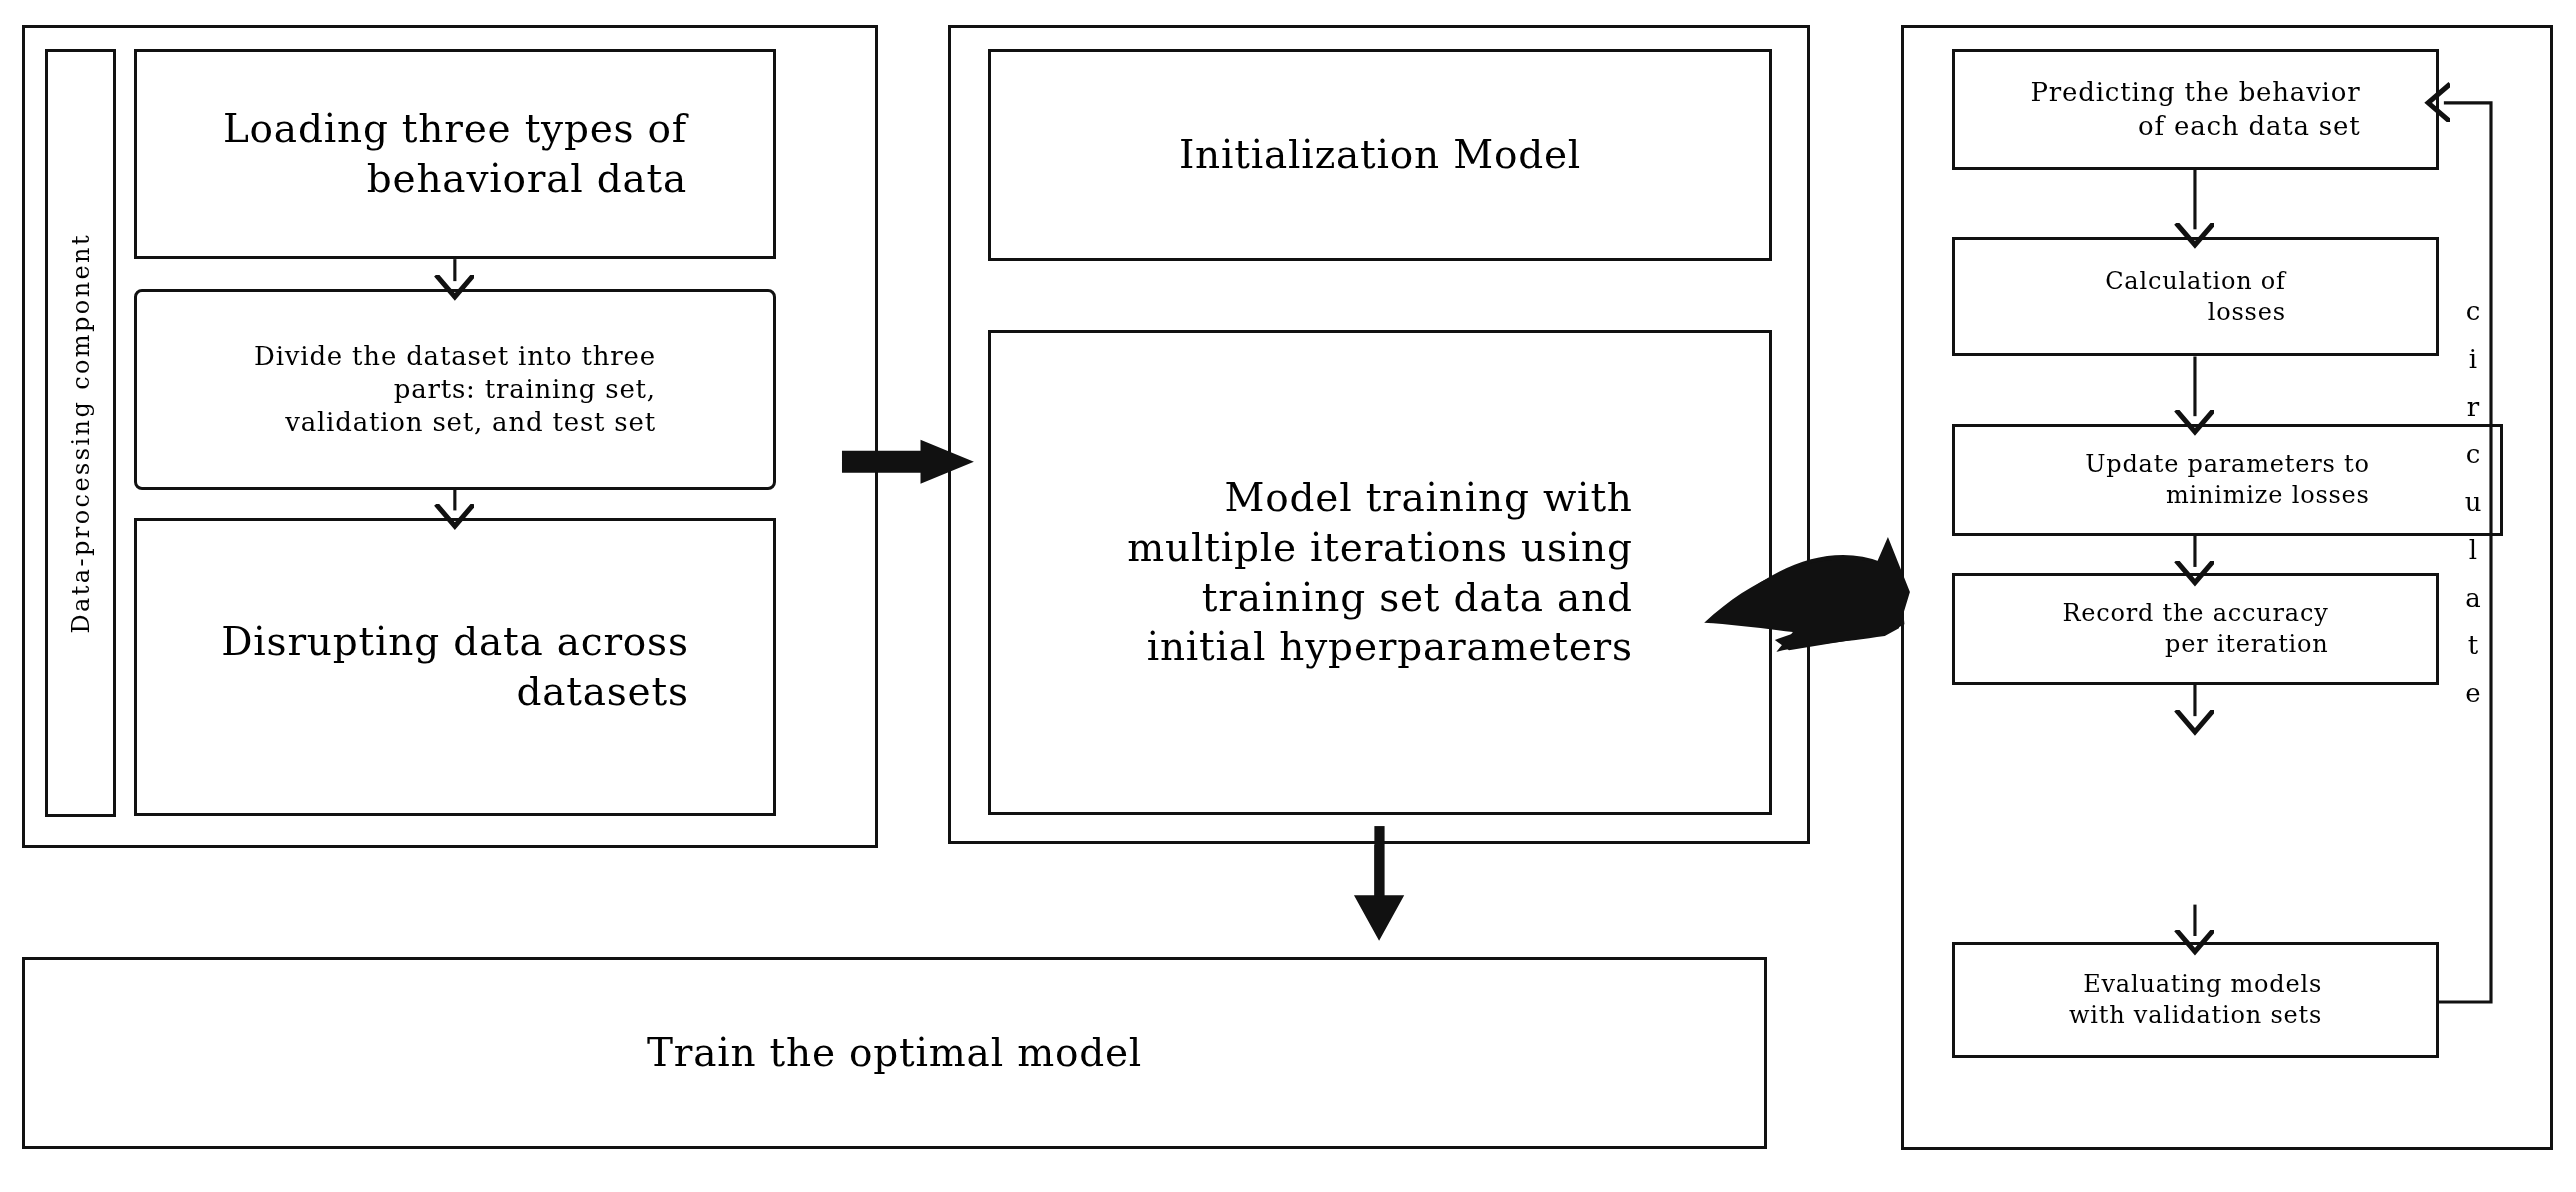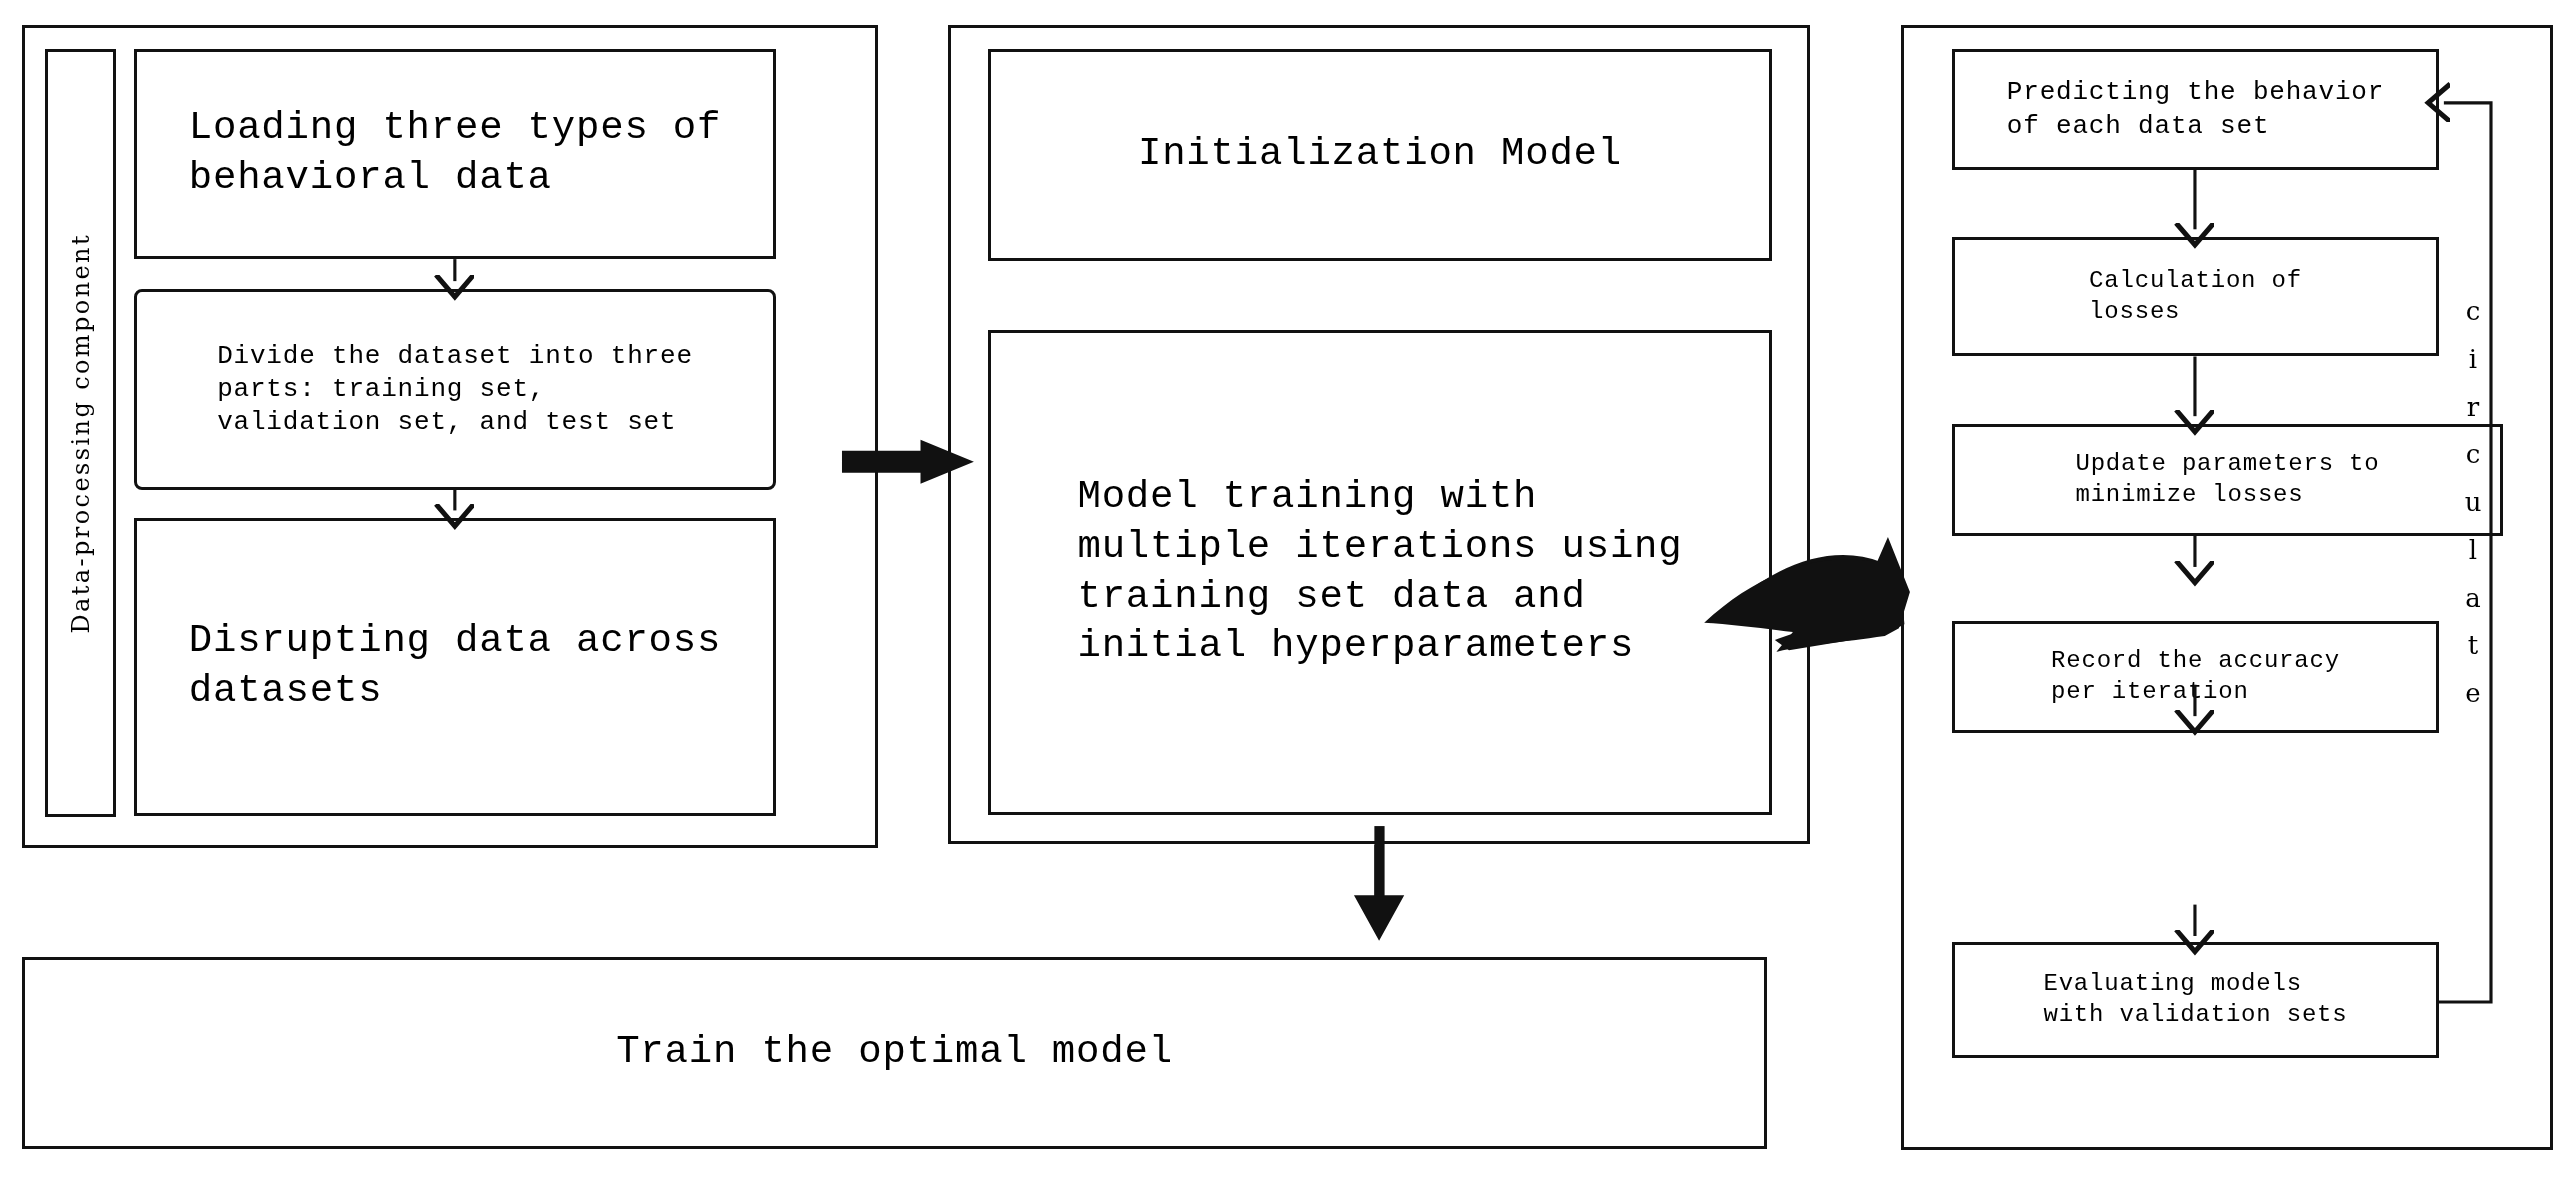--- a/index.html
+++ b/index.html
@@ -25,25 +25,24 @@
     background: #ffffff;
   }
   .node {
     position: absolute;
     border: 3.1px solid #111111;
     box-sizing: border-box;
     background: #ffffff;
     display: flex;
     align-items: center;
     justify-content: center;
-    text-align: left;
+    text-align: right;
     line-height: 1.28;
     letter-spacing: 0.8px;
     padding: 3.1px 7.9px;
-    font-family: Liberation Mono, monospace;
   }
   .node-text {
     display: block;
     white-space: pre-line;
   }
   .vlabel {
     position: absolute;
     border: 3.1px solid #111111;
     box-sizing: border-box;
     background: #ffffff;
@@ -136,21 +135,21 @@
   <div class="node fs-mid" style="left:1952px; top:237px; width:487px; height:119px;">
     <span class="node-text">Calculation of
 losses</span>
   </div>
 
   <div class="node fs-mid" style="left:1952px; top:424px; width:551px; height:112px;">
     <span class="node-text">Update parameters to
 minimize losses</span>
   </div>
 
-  <div class="node fs-mid" style="left:1952px; top:573px; width:487px; height:112px;margin-top:48px;">
+  <div class="node fs-mid" style="left:1952px; top:573px; width:487px; height:112px;">
     <span class="node-text">Record the accuracy
 per iteration</span>
   </div>
 
 
   <div class="node fs-mid" style="left:1952px; top:942px; width:487px; height:116px;">
     <span class="node-text">Evaluating models
 with validation sets</span>
   </div>
 

